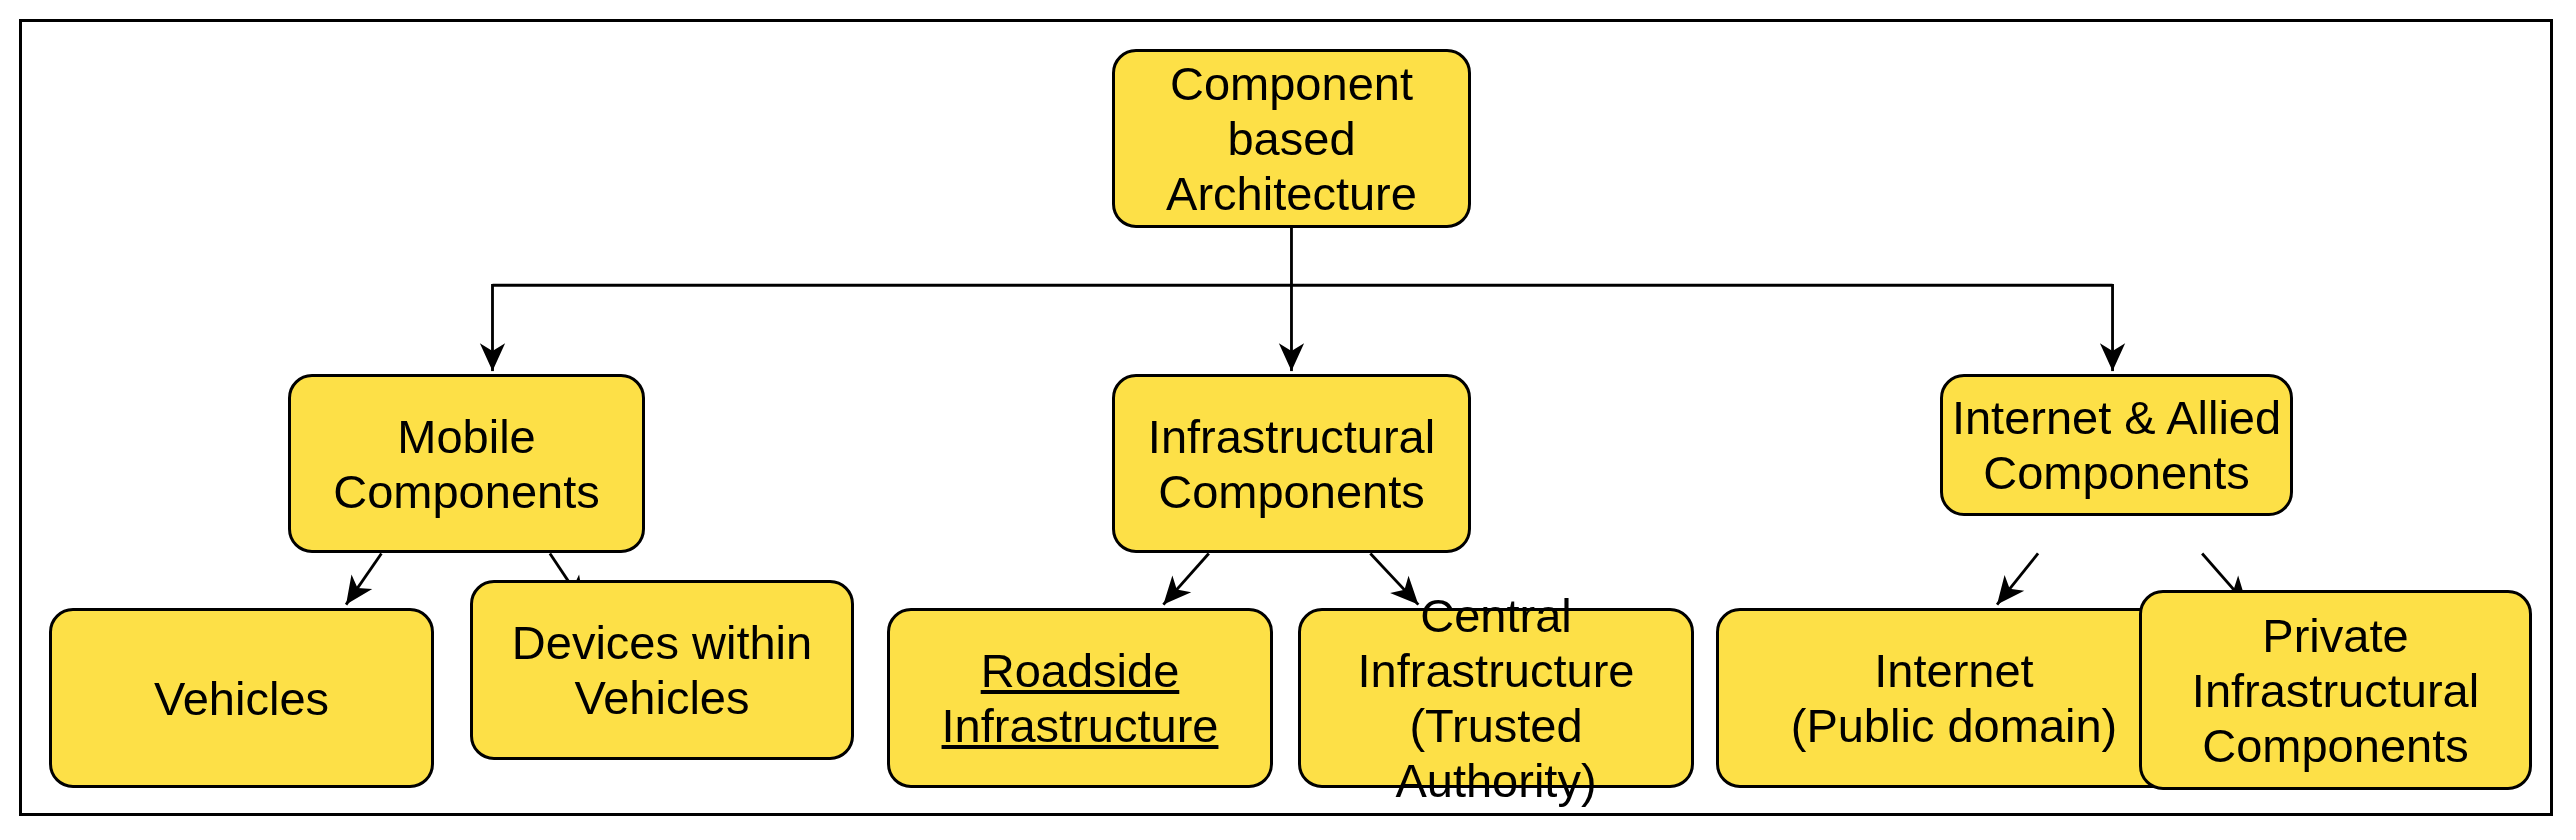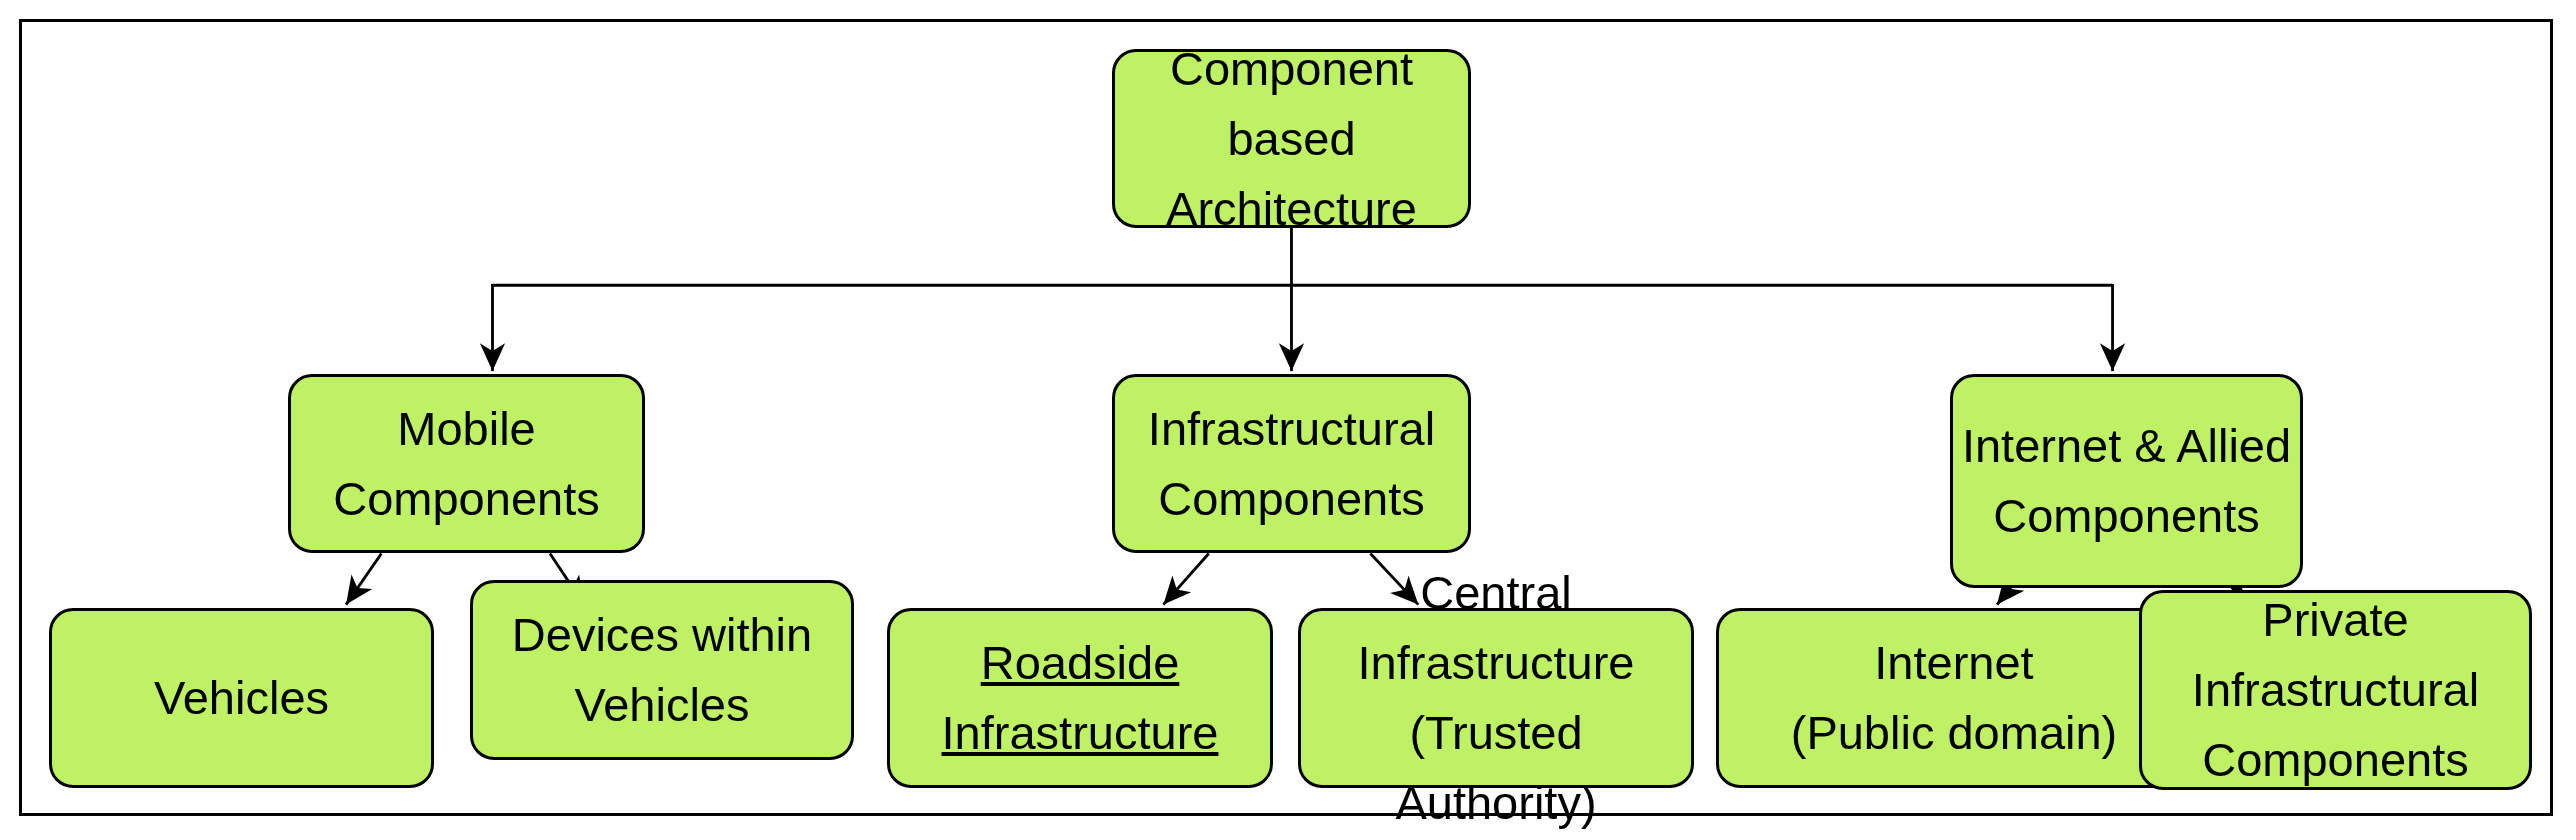--- a/index.html
+++ b/index.html
@@ -31,36 +31,36 @@
     top: 0;
     width: 2576px;
     height: 840px;
     pointer-events: none;
   }
   .node {
     position: absolute;
     box-sizing: border-box;
     border: 3.2px solid #000000;
     border-radius: 24px;
-    background: #bef264;
+    background: #fde047;
     display: flex;
     align-items: center;
     justify-content: center;
     text-align: center;
     font-size: 47px;
-    line-height: 70px;
+    line-height: 55px;
     white-space: pre-line;
     padding: 3.8px;
   }
   
   .n-root            { left: 1112px; top: 49px;  width: 359px; height: 179px; }
   
   .n-mobile          { left: 288px;  top: 374px; width: 357px; height: 179px; }
   .n-infra           { left: 1112px; top: 374px; width: 359px; height: 179px; }
-  .n-inetallied      { left: 1940px; top: 374px; width: 353px; height: 214px; margin-left: 10px; }
+  .n-inetallied      { left: 1940px; top: 374px; width: 353px; height: 142px; }
   
   .n-vehicles        { left: 49px;   top: 608px; width: 385px; height: 180px; }
   .n-devices         { left: 470px;  top: 580px; width: 384px; height: 180px; }
   .n-roadside        { left: 887px; top: 608px; width: 386px; height: 180px; text-decoration: underline; }
   .n-central         { left: 1298px; top: 608px; width: 396px; height: 180px; padding: 15px; }
   .n-inetpublic      { left: 1716px; top: 608px; width: 476px; height: 180px; }
   .n-privateinfra    { left: 2139px; top: 590px; width: 393px; height: 200px; }
 </style>
 </head>
 <body>

